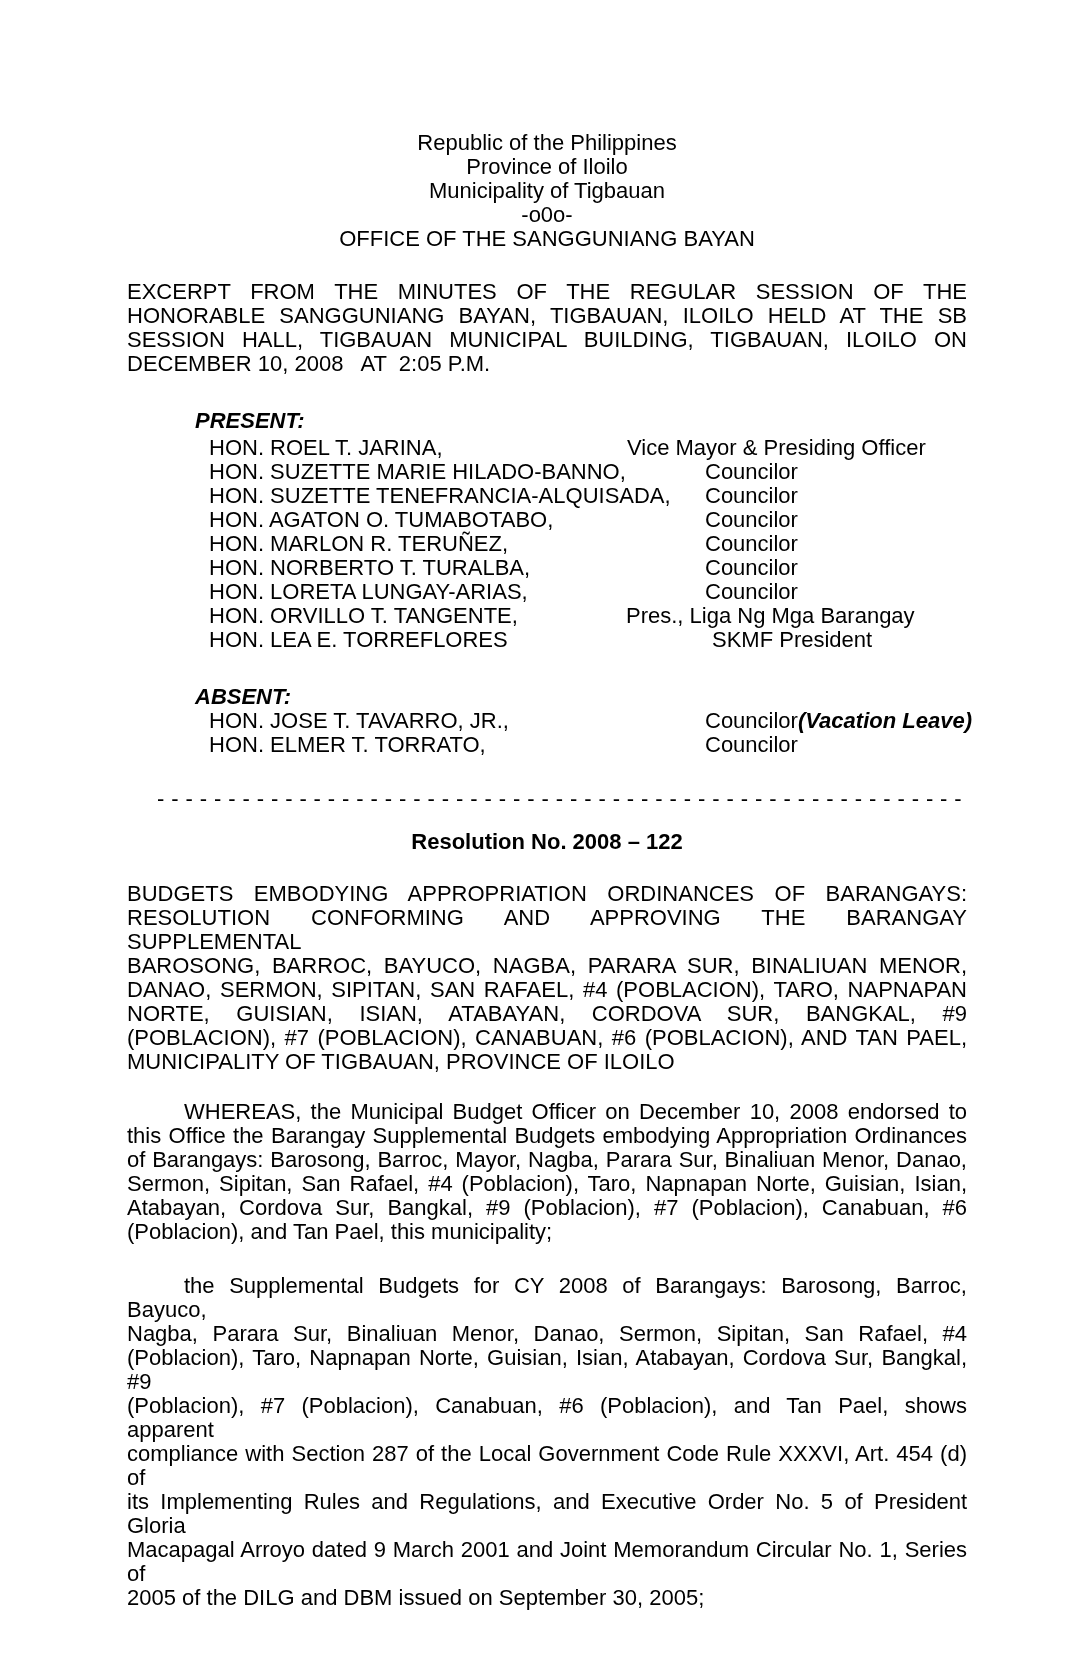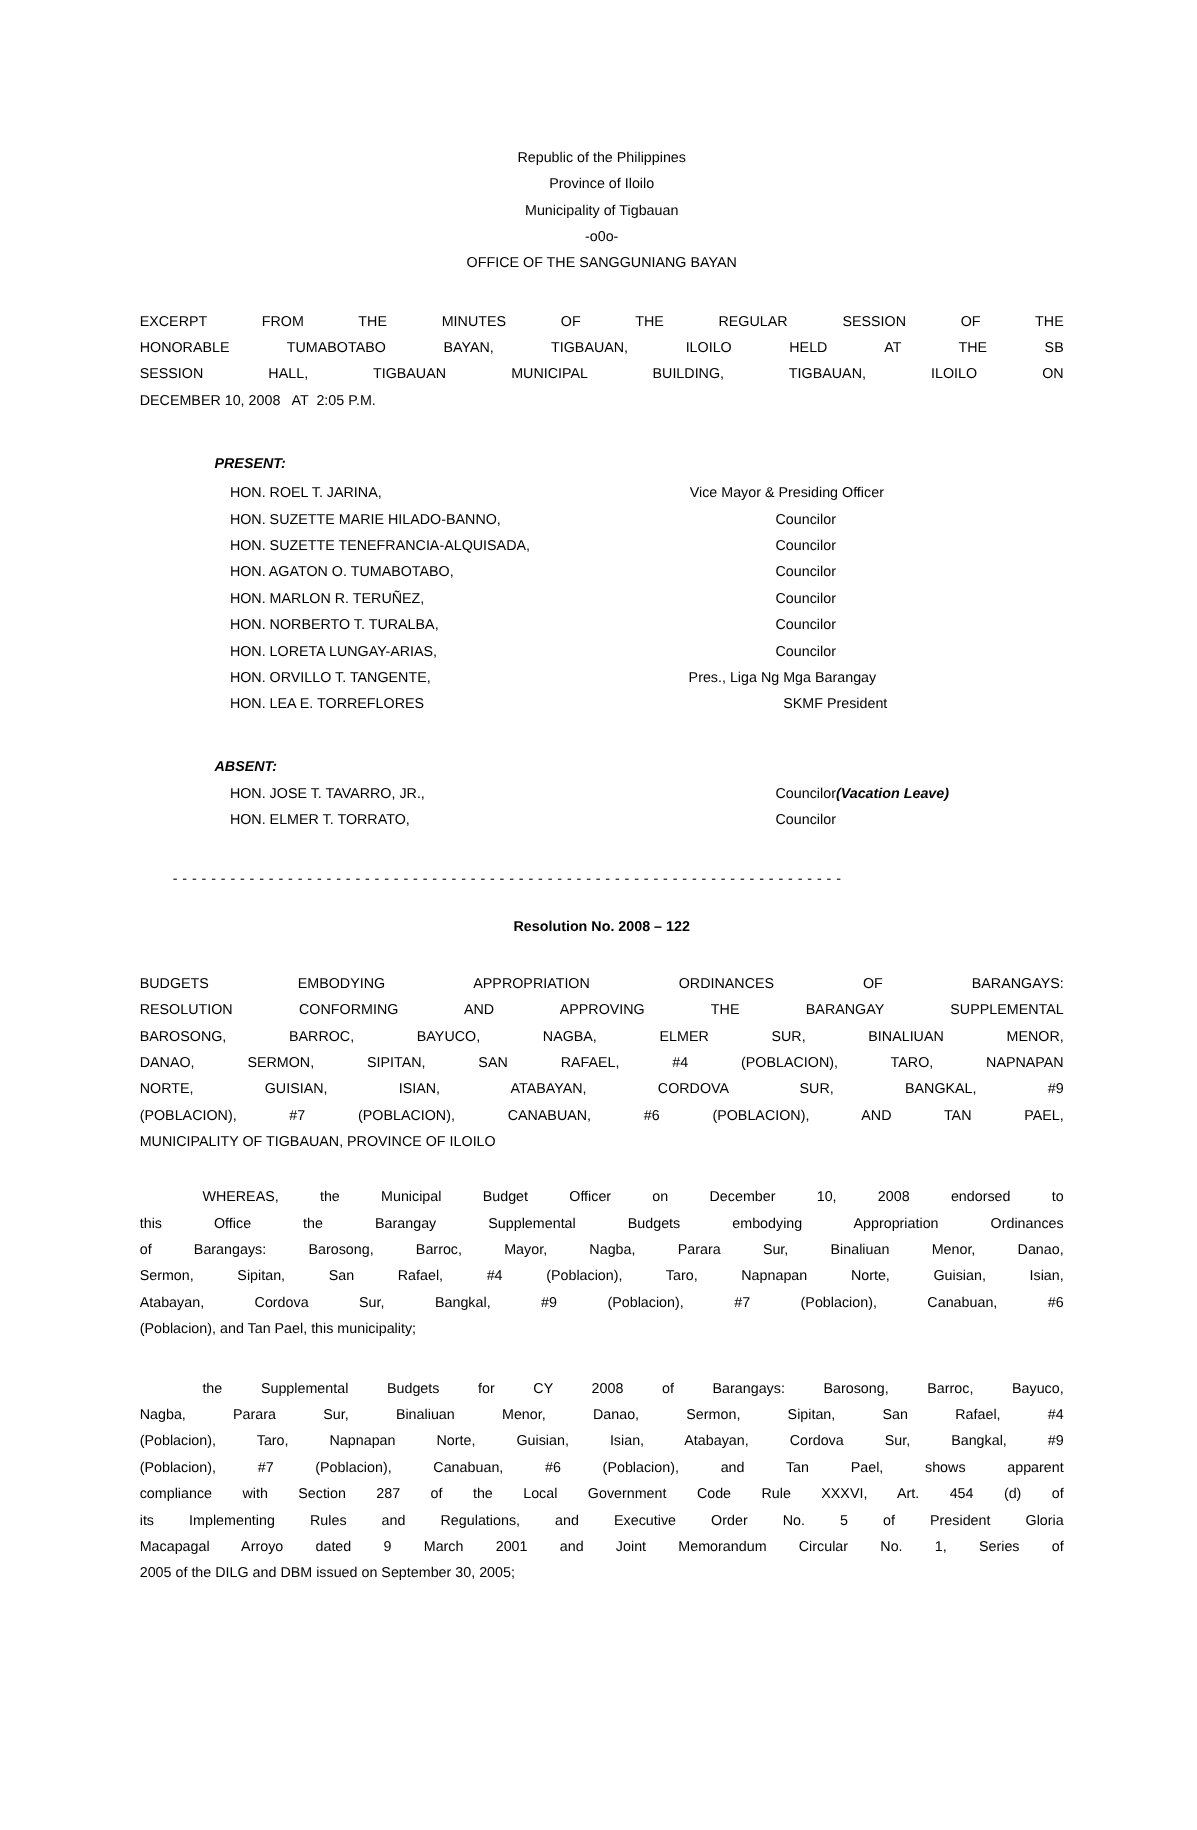--- a/index.html
+++ b/index.html
@@ -1,21 +1,21 @@
 <!DOCTYPE html>
 <html><head>
 <meta charset="utf-8">
 <style>
   html,body{margin:0;padding:0;background:#ffffff;}
   .page{
     position:relative;
     width:1088px;height:1664px;
     background:#ffffff;color:#000000;
     font-family:"Liberation Sans","DejaVu Sans",sans-serif;
-    font-size:13px;line-height:24px;
+    font-size:22px;line-height:24px;
     padding:131px 121px 0 127px;
     box-sizing:border-box;
     overflow:hidden;
   }
   .tline{min-height:24px;}
   
   .doc-header .tline{text-align:center;}
   
   .jpara .tline{text-align:justify;text-align-last:justify;text-justify:inter-word;}
   .jpara .tline:last-child{text-align:left;text-align-last:left;white-space:pre-wrap;}
@@ -54,21 +54,21 @@
   <div class="doc-header">
       <div class="tline">Republic of the Philippines</div>
       <div class="tline">Province of Iloilo</div>
       <div class="tline">Municipality of Tigbauan</div>
       <div class="tline">-o0o-</div>
       <div class="tline">OFFICE OF THE SANGGUNIANG BAYAN</div>
     </div>
 
   <div class="excerpt jpara">
       <div class="tline">EXCERPT FROM THE MINUTES OF THE REGULAR SESSION OF THE</div>
-      <div class="tline">HONORABLE TUMABOTABO BAYAN, TIGBAUAN, ILOILO HELD AT THE SB</div>
+      <div class="tline">HONORABLE SANGGUNIANG BAYAN, TIGBAUAN, ILOILO HELD AT THE SB</div>
       <div class="tline">SESSION HALL, TIGBAUAN MUNICIPAL BUILDING, TIGBAUAN, ILOILO ON</div>
       <div class="tline">DECEMBER 10, 2008   AT  2:05 P.M.</div>
     </div>
 
   <div class="sec-present">
     <div class="sec-label">PRESENT:</div>
     <div class="roster">
       <div class="row">
         <span class="nm">HON. ROEL T. JARINA,</span>
         <span class="tt t-vm">Vice Mayor &amp; Presiding Officer</span>
@@ -122,21 +122,21 @@
     </div>
   </div>
 
   <div class="dash-sep">- - - - - - - - - - - - - - - - - - - - - - - - - - - - - - - - - - - - - - - - - - - - - - - - - - - - - - - - - - - - - - - - - - - - - -</div>
 
   <div class="res-title">Resolution No. 2008 – 122</div>
 
   <div class="res-body jpara">
       <div class="tline">BUDGETS EMBODYING APPROPRIATION ORDINANCES OF BARANGAYS:</div>
       <div class="tline">RESOLUTION CONFORMING AND APPROVING THE BARANGAY SUPPLEMENTAL</div>
-      <div class="tline">BAROSONG, BARROC, BAYUCO, NAGBA, ELMER SUR, BINALIUAN MENOR,</div>
+      <div class="tline">BAROSONG, BARROC, BAYUCO, NAGBA, PARARA SUR, BINALIUAN MENOR,</div>
       <div class="tline">DANAO, SERMON, SIPITAN, SAN RAFAEL, #4 (POBLACION), TARO, NAPNAPAN</div>
       <div class="tline">NORTE, GUISIAN, ISIAN, ATABAYAN, CORDOVA SUR, BANGKAL, #9</div>
       <div class="tline">(POBLACION), #7 (POBLACION), CANABUAN, #6 (POBLACION), AND TAN PAEL,</div>
       <div class="tline">MUNICIPALITY OF TIGBAUAN, PROVINCE OF ILOILO</div>
     </div>
 
   <div class="w1 jpara indent1">
       <div class="tline">WHEREAS, the Municipal Budget Officer on December 10, 2008 endorsed to</div>
       <div class="tline">this Office the Barangay Supplemental Budgets embodying Appropriation Ordinances</div>
       <div class="tline">of Barangays: Barosong, Barroc, Mayor, Nagba, Parara Sur, Binaliuan Menor, Danao,</div>

